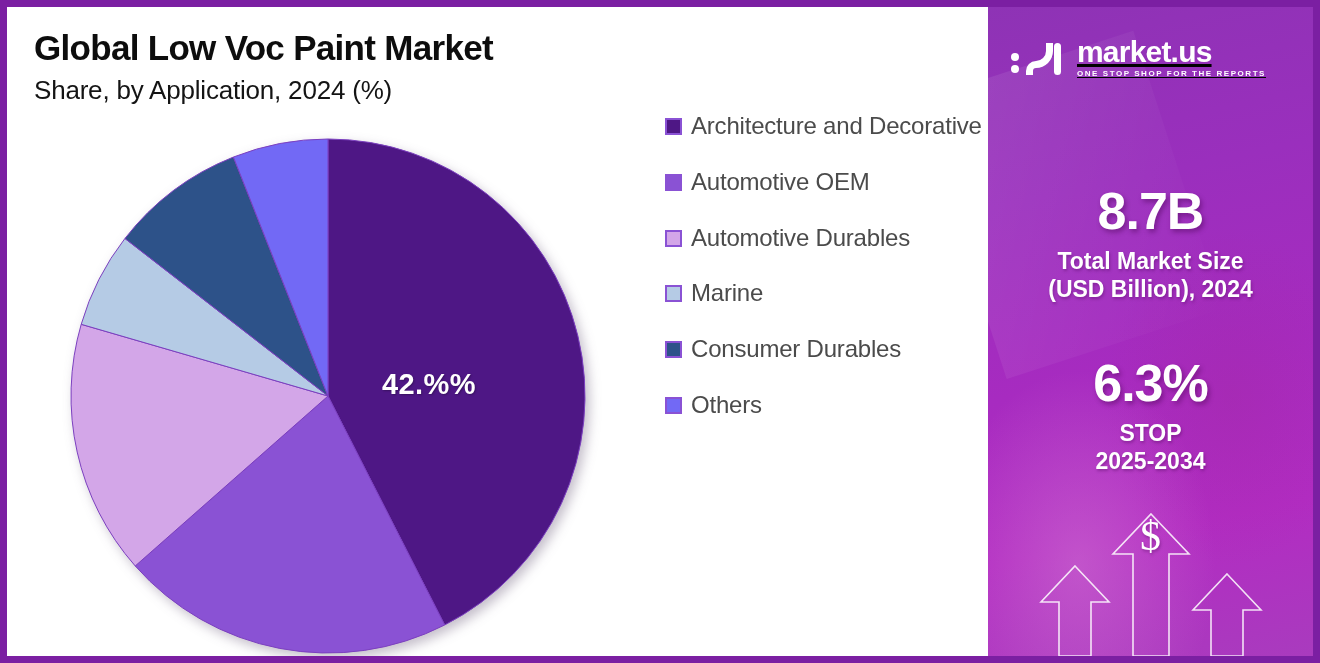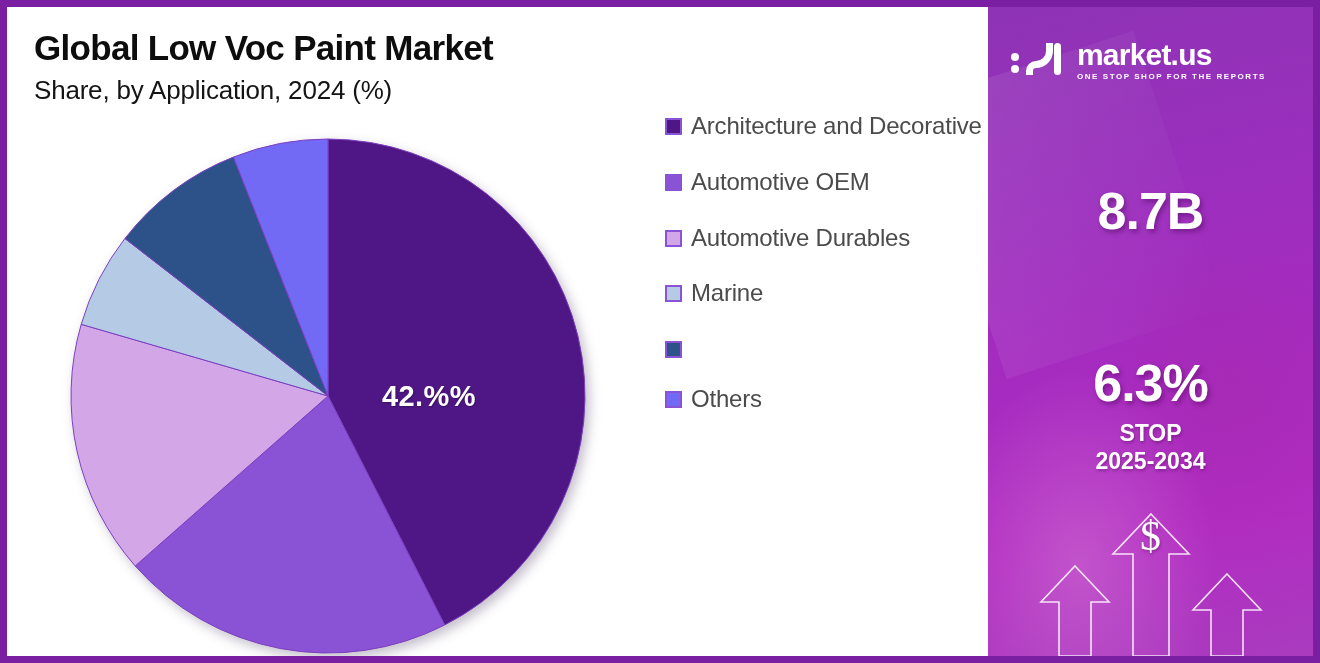--- a/index.html
+++ b/index.html
@@ -73,21 +73,21 @@
     position: absolute;
     left: 0;
     top: 0;
     width: 528px;
     height: 528px;
     pointer-events: none;
   }
   .pie-label-text {
     position: absolute;
     left: 318px;
-    top: 248px;
+    top: 236px;
     font-size: 29px;
     font-weight: bold;
     color: #ffffff;
     letter-spacing: 0.4px;
     text-shadow: 1px 1px 2px rgba(0,0,0,0.28);
     white-space: nowrap;
   }
 
   
   .legend {
@@ -139,21 +139,22 @@
     height: 45%;
     background: linear-gradient(120deg, rgba(255,255,255,0.10), rgba(255,255,255,0));
     transform: rotate(-18deg);
   }
 
   .logo-row {
     position: absolute;
     left: 22px;
     top: 30px;
     display: flex;
-    align-items: flex-end;
+    align-items: flex-start;
+    text-decoration: underline;
   }
   .logo-mark {
     width: 58px;
     height: 44px;
     margin-right: 9px;
   }
   .logo-text-block { line-height: 1; }
   .logo-name {
     font-size: 30px;
     font-weight: bold;
@@ -252,20 +253,21 @@
       <div class="legend-item">
         <span class="legend-swatch" style="background: rgb(211, 166, 232); border-color: rgb(138, 82, 212);"></span>
         <span class="legend-label">Automotive Durables</span>
       </div>
       <div class="legend-item">
         <span class="legend-swatch" style="background: rgb(181, 203, 229); border-color: rgb(138, 82, 212);"></span>
         <span class="legend-label">Marine</span>
       </div>
       <div class="legend-item">
         <span class="legend-swatch" style="background: rgb(45, 82, 137); border-color: rgb(138, 82, 212);"></span>
+        <span class="legend-label">Consumer Durables</span>
       </div>
       <div class="legend-item">
         <span class="legend-swatch" style="background: rgb(114, 105, 245); border-color: rgb(138, 82, 212);"></span>
         <span class="legend-label">Others</span>
       </div>
     </div>
   </div>
 
   <div class="stats-panel">
 
@@ -277,20 +279,24 @@
         <rect x="44" y="6" width="7" height="32" rx="3.5" fill="#ffffff"></rect>
       </svg>
       <div class="logo-text-block">
         <div class="logo-name">market.us</div>
         <div class="logo-tagline">ONE STOP SHOP FOR THE REPORTS</div>
       </div>
     </div>
 
     <div class="stat-block market">
       <div class="stat-value">8.7B</div>
+      <div class="stat-caption">
+        <div>Total Market Size</div>
+        <div>(USD Billion), 2024</div>
+      </div>
     </div>
 
     <div class="stat-block cagr">
       <div class="stat-value">6.3%</div>
       <div class="stat-caption">
         <div>STOP</div>
         <div>2025-2034</div>
       </div>
     </div>
 

